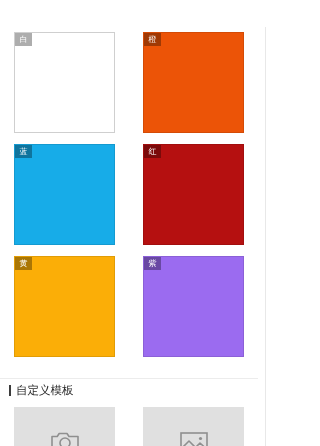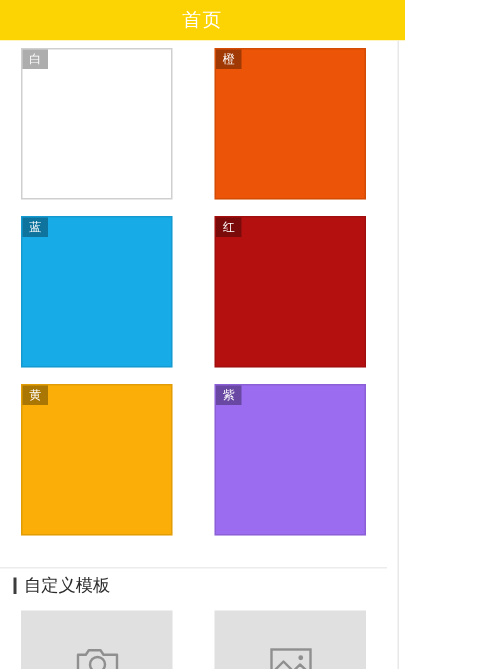--- a/index.html
+++ b/index.html
@@ -162,23 +162,20 @@
   }
   .template-card svg {
     display: block;
   }
 </style>
 </head>
 <body>
 
 <div id="app">
 
-  <div class="header">
-    <div class="header-title">首页</div>
-  </div>
 
   <div class="content">
 
     <div class="swatch-grid">
 
       <div class="swatch-row">
         <div class="swatch-cell">
           <div class="swatch light" style="background:#ffffff">
             <span class="badge">白</span>
           </div>

